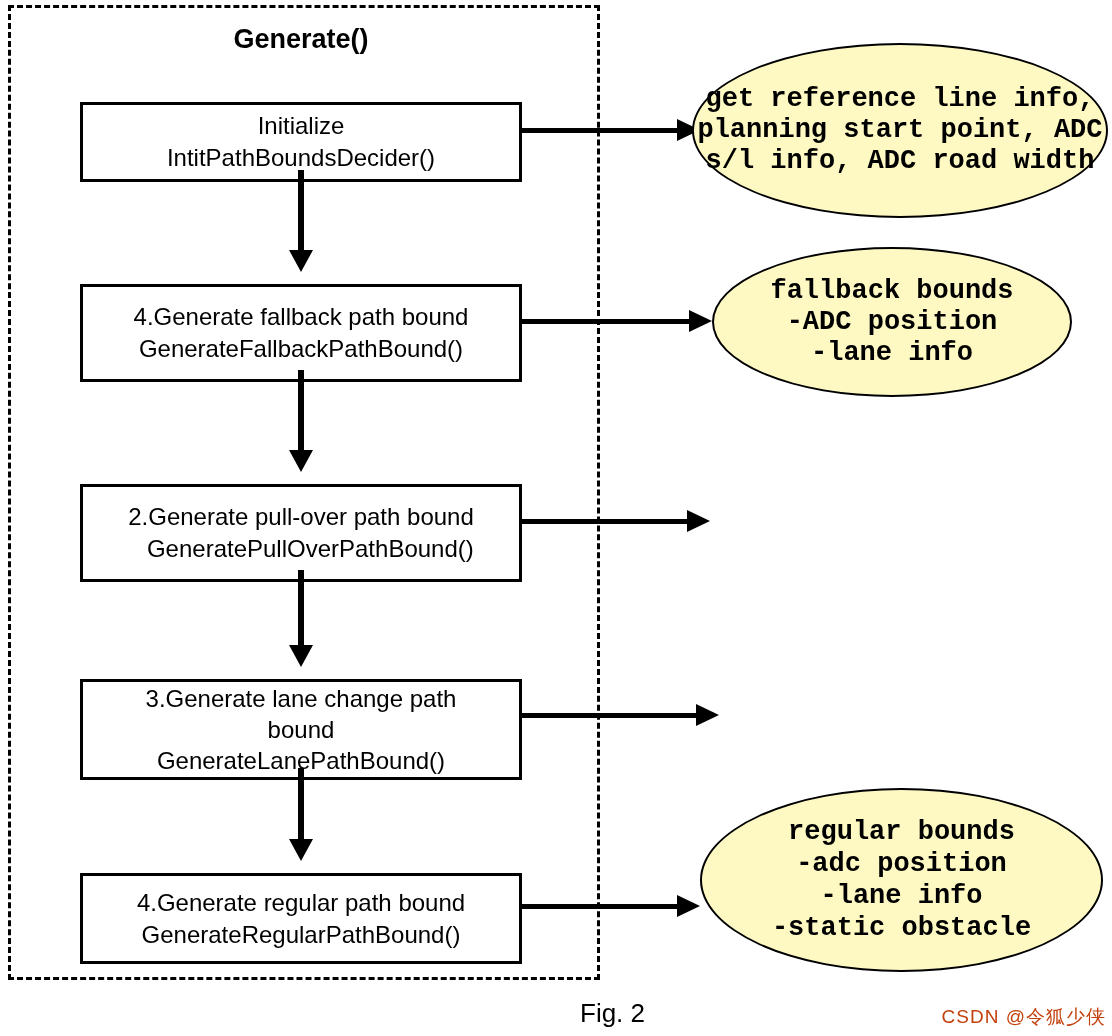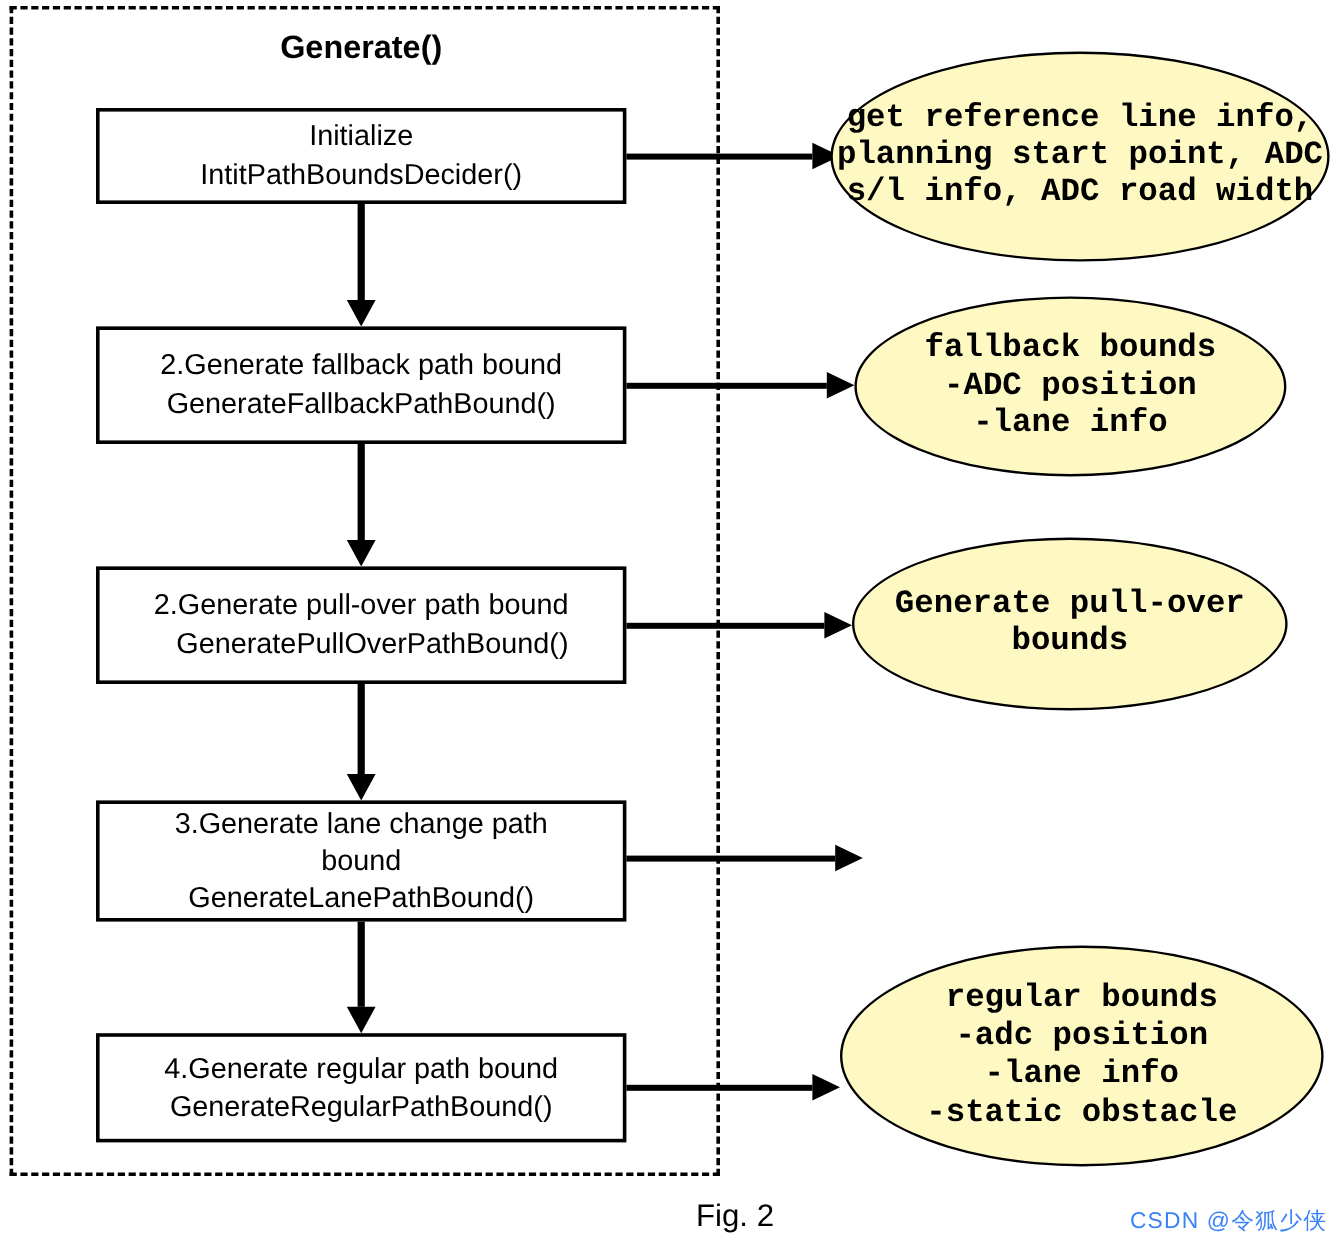--- a/index.html
+++ b/index.html
@@ -36,20 +36,21 @@
     box-sizing: border-box;
     background: #ffffff;
     display: flex;
     align-items: center;
     justify-content: center;
     text-align: center;
     font-size: 24px;
     line-height: 32px;
     white-space: pre-line;
     font-family: "Liberation Sans", sans-serif;
+    margin-top: 12px;
   }
   .box-1 { top: 90px;  height: 80px;  }
   .box-2 { top: 272px; height: 98px;  }
   .box-3 { top: 472px; height: 98px; text-align: right;  }
   .box-4 { top: 667px; height: 101px; line-height: 31px; }
   .box-5 { top: 861px; height: 91px;  }
   .ellipse {
     position: absolute;
     border: 2.5px solid #000000;
     border-radius: 50%;
@@ -116,21 +117,21 @@
     position: absolute;
     left: 580px; top: 998px;
     width: 100px;
     font-size: 26px;
     font-family: "Liberation Sans", sans-serif;
   }
   .watermark {
     position: absolute;
     right: 6px; top: 1004px;
     font-size: 19px;
-    color: #3b82f6;
+    color: #c2410c;
     font-family: "Liberation Sans", sans-serif;
     letter-spacing: 1px;
   }
 </style>
 </head>
 <body>
 
 <div class="canvas">
 
   <div class="frame"></div>
@@ -140,37 +141,33 @@
   <div class="flow-box box-1">Initialize
 IntitPathBoundsDecider()</div>
   <div class="ha ha-1"></div>
   <div class="ellipse ellipse-1">
     <div class="note-text">get reference line info,
 planning start point, ADC
 s/l info, ADC road width</div>
   </div>
   <div class="va va-1"></div>
 
-  <div class="flow-box box-2">2.Generate fallback path bound
+  <div class="flow-box box-2">4.Generate fallback path bound
 GenerateFallbackPathBound()</div>
   <div class="ha ha-2"></div>
   <div class="ellipse ellipse-2">
     <div class="note-text">fallback bounds
 -ADC position
 -lane info</div>
   </div>
   <div class="va va-2"></div>
 
   <div class="flow-box box-3">2.Generate pull-over path bound
 GeneratePullOverPathBound()</div>
   <div class="ha ha-3"></div>
-  <div class="ellipse ellipse-3">
-    <div class="note-text">Generate pull-over
-bounds</div>
-  </div>
   <div class="va va-3"></div>
 
   <div class="flow-box box-4">3.Generate lane change path
 bound
 GenerateLanePathBound()</div>
   <div class="ha ha-4"></div>
   <div class="va va-4"></div>
 
   <div class="flow-box box-5">4.Generate regular path bound
 GenerateRegularPathBound()</div>

